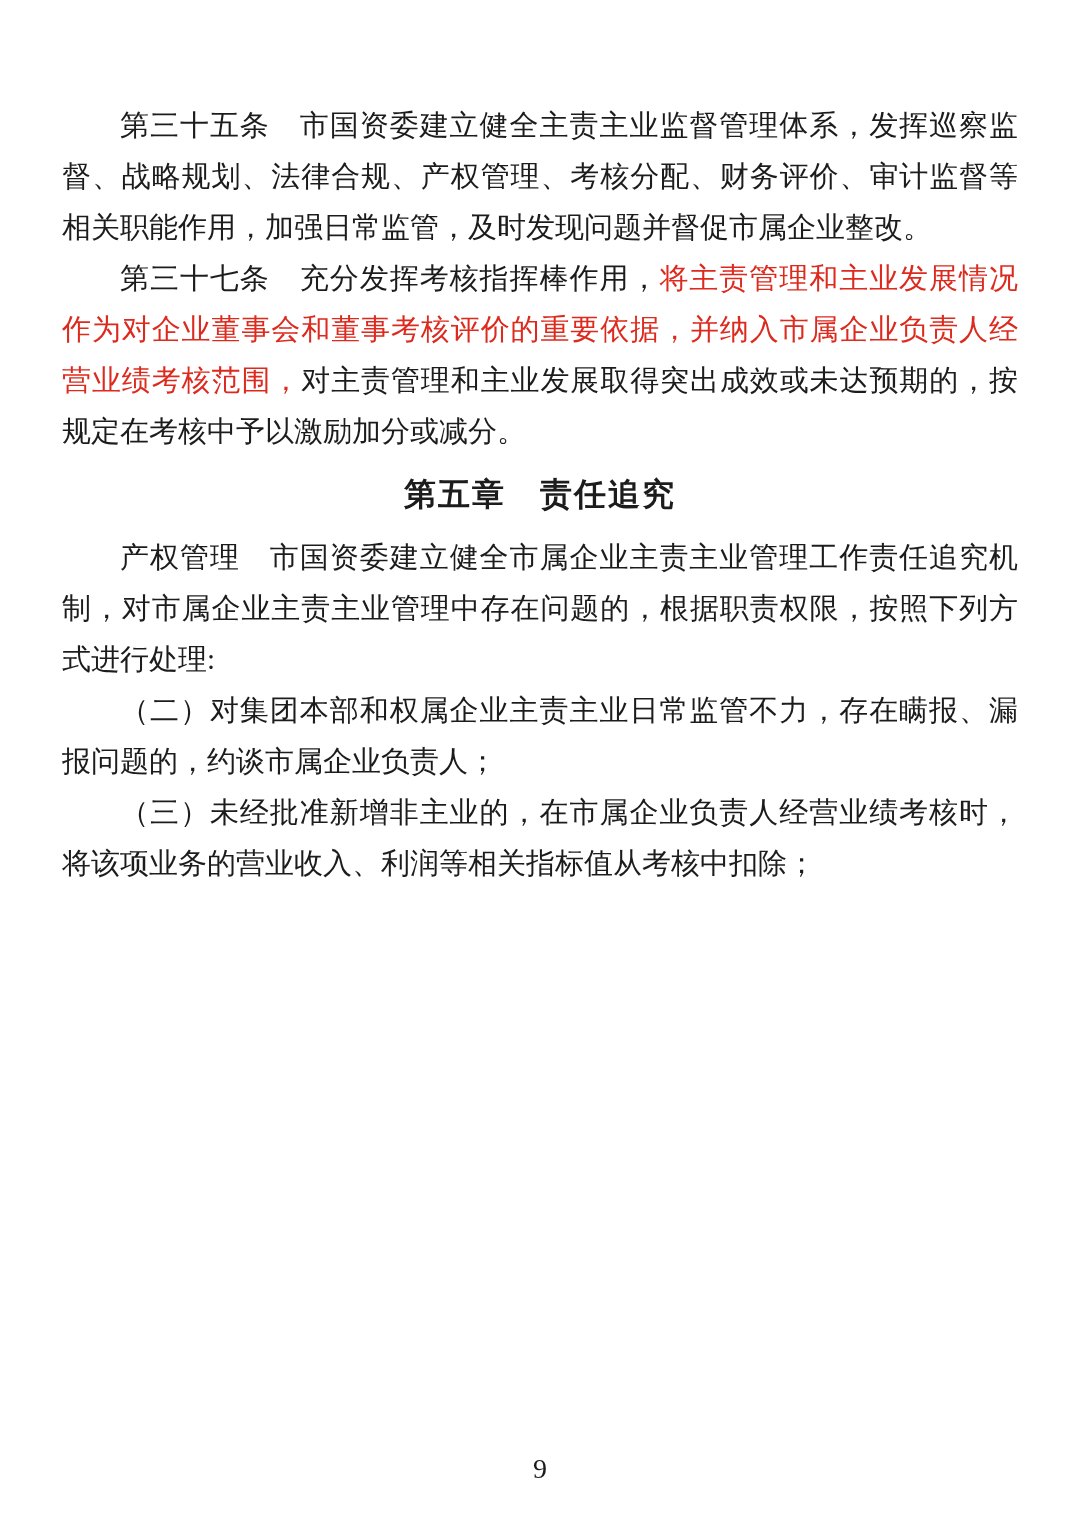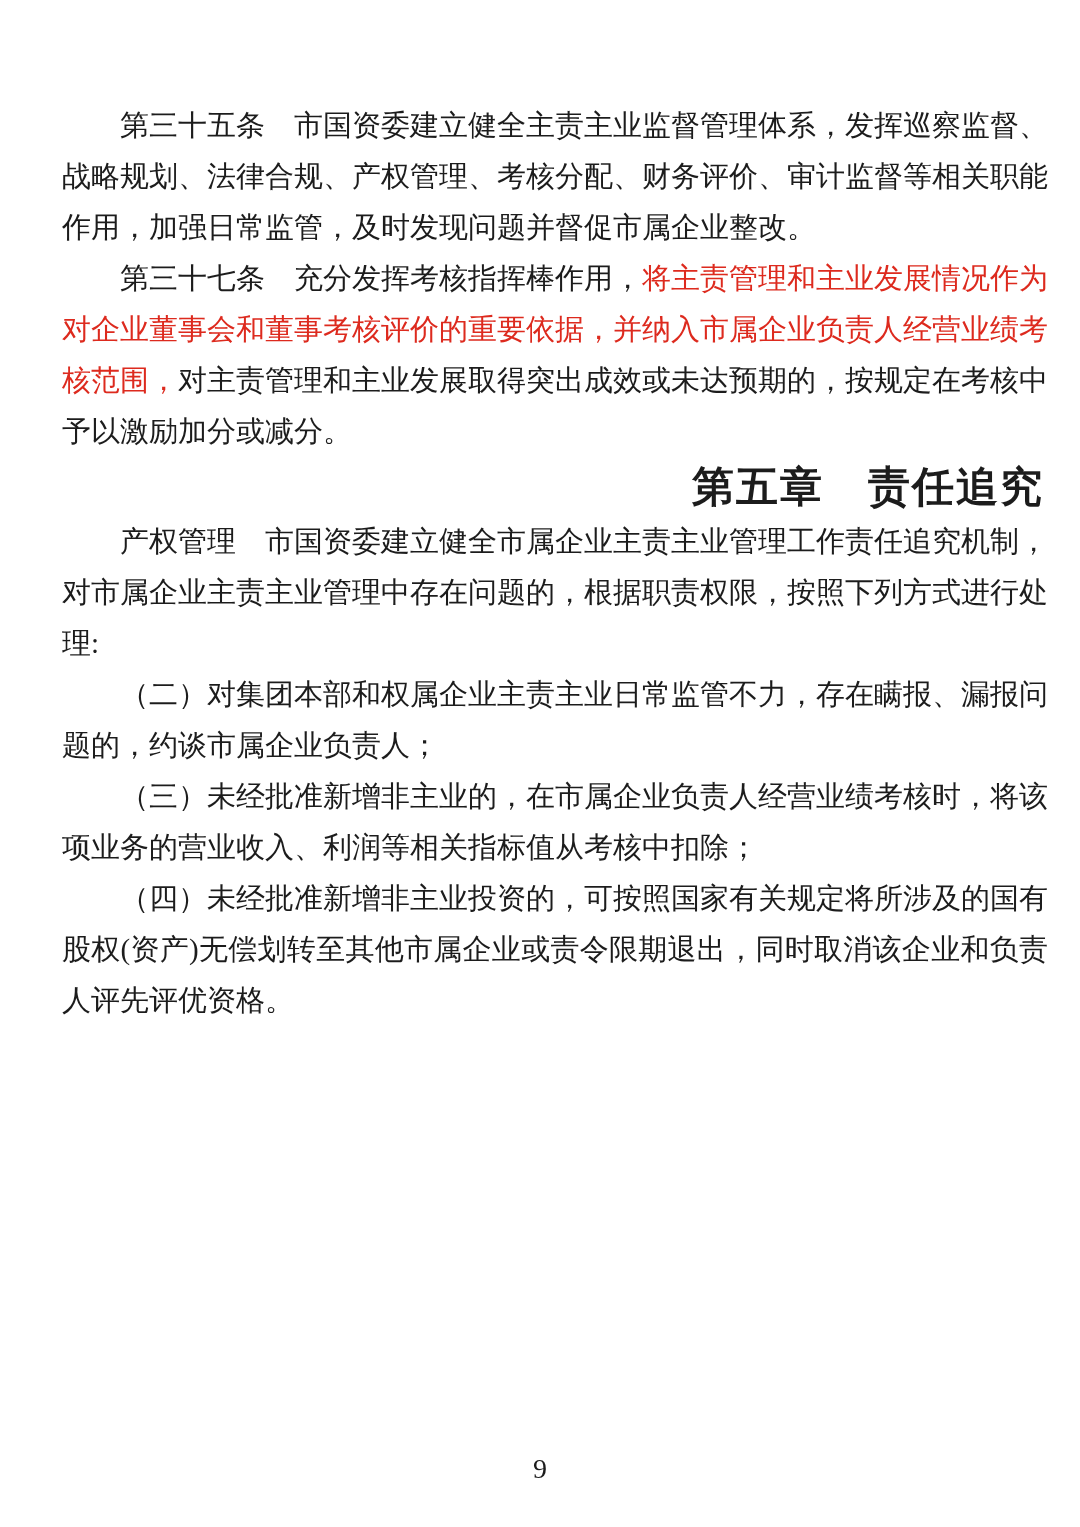--- a/index.html
+++ b/index.html
@@ -7,39 +7,39 @@
     padding: 0;
     background: #ffffff;
   }
   .page {
     position: relative;
     width: 1080px;
     height: 1527px;
     margin: 0 auto;
     background: #ffffff;
     box-sizing: border-box;
-    padding: 100px 32px 0 62px;
+    padding: 100px 62px 0 62px;
     font-family: "Liberation Serif", serif;
     color: #1c1c1c;
     overflow: hidden;
   }
   .doc p.paragraph {
     margin: 0;
     font-size: 29px;
     line-height: 51px;
     text-align: justify;
     text-justify: inter-character;
     text-indent: 2em;
   }
   .doc h2.heading {
-    margin: 4px;
-    font-size: 42px;
+    margin: 12px;
+    font-size: 32px;
     line-height: 51px;
     font-weight: bold;
-    text-align: right;
+    text-align: center;
     text-indent: 0;
     font-family: "Liberation Sans", sans-serif;
     letter-spacing: 2px;
   }
   .doc span.red {
     color: var(--red-color, #dd2a1e);
   }
   .footer {
     position: absolute;
     left: 0;
@@ -57,18 +57,17 @@
 <body>
 
 <div class="page" style="color: rgb(28, 28, 28); background: rgb(255, 255, 255);">
   <main class="doc" id="doc">
       <p class="paragraph"><span>第三十五条</span><span>　市国资委建立健全主责主业监督管理体系，发挥巡察监督、战略规划、法律合规、产权管理、考核分配、财务评价、审计监督等相关职能作用，加强日常监管，及时发现问题并督促市属企业整改。</span></p>
       <p class="paragraph"><span>第三十七条</span><span>　充分发挥考核指挥棒作用，</span><span class="red">将主责管理和主业发展情况作为对企业董事会和董事考核评价的重要依据，并纳入市属企业负责人经营业绩考核范围，</span><span>对主责管理和主业发展取得突出成效或未达预期的，按规定在考核中予以激励加分或减分。</span></p>
       <h2 class="heading"><span>第五章　责任追究</span></h2>
       <p class="paragraph"><span>产权管理</span><span>　市国资委建立健全市属企业主责主业管理工作责任追究机制，对市属企业主责主业管理中存在问题的，根据职责权限，按照下列方式进行处理:</span></p>
       <p class="paragraph"><span>（二）对集团本部和权属企业主责主业日常监管不力，存在瞒报、漏报问题的，约谈市属企业负责人；</span></p>
       <p class="paragraph"><span>（三）未经批准新增非主业的，在市属企业负责人经营业绩考核时，将该项业务的营业收入、利润等相关指标值从考核中扣除；</span></p>
-      <p class="paragraph"><span>（四）未经批准新增非主业投资的，可按照国家有关规定将所涉及的国有股权(资产)无偿划转至其他市属企业或责令限期退出，同时取消该企业和负责人评先评优资格。</span></p>
     </main>
   <div class="footer">
     <span class="pagenum">9</span>
   </div>
 </div>
 
 </body></html>

